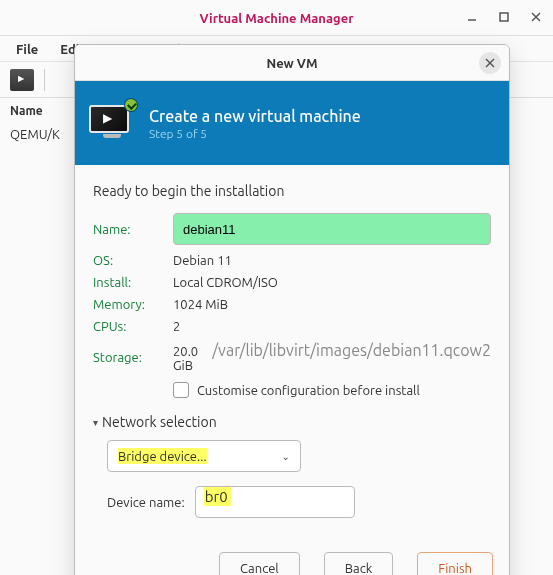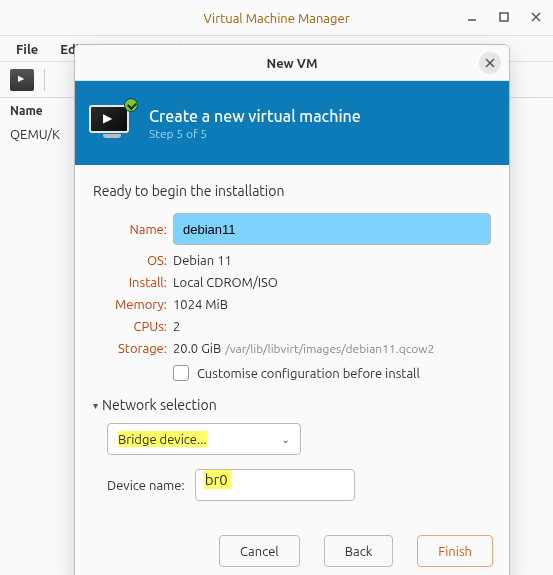--- a/index.html
+++ b/index.html
@@ -1,19 +1,19 @@
 <!DOCTYPE html>
 <html><head>
 <meta charset="utf-8">
 <style>
   * { box-sizing: border-box; margin: 0; padding: 0; }
   body { font-family: "Ubuntu", "Segoe UI", sans-serif; font-size: 13px; color: #333; background: #fafafa; width: 553px; height: 575px; overflow: hidden; }
   .main-window { width: 553px; height: 575px; background: #fafafa; position: relative; }
   .titlebar { height: 36px; display: flex; align-items: center; justify-content: center; position: relative; background: #fafafa; border-bottom: 1px solid #e0e0e0; }
-  .titlebar-title { font-weight: 400; font-size: 13px; color: #a16207; }
+  .titlebar-title { font-weight: 700; font-size: 13px; color: #be185d; }
   .titlebar-btns { position: absolute; right: 6px; top: 6px; display: flex; gap: 10px; align-items: center; }
   .titlebar-btn { width: 22px; height: 22px; display: flex; align-items: center; justify-content: center; font-size: 14px; color: #555; }
   .menubar { height: 26px; display: flex; align-items: center; padding: 0 6px; gap: 2px; border-bottom: 1px solid #e5e5e5; font-weight: bold; }
   .menu-item { padding: 3px 10px; font-size: 13px; color: #333; }
   .toolbar { height: 36px; display: flex; align-items: center; padding: 0 10px; gap: 6px; border-bottom: 1px solid #ddd; }
   .tool-icon { width: 24px; height: 22px; background: linear-gradient(#555,#333); border-radius: 2px; position: relative; }
   .tool-icon::after { content: "▶"; color: #fff; font-size: 8px; position: absolute; left: 8px; top: 5px; }
   .sep { width: 1px; height: 22px; background: #ccc; margin: 0 4px; }
   .content { padding: 6px 10px; }
   .col-header { font-weight: 600; font-size: 12px; color: #333; margin-bottom: 10px; }
@@ -31,25 +31,25 @@
   .monitor-stand { width: 18px; height: 4px; background: #bbb; margin: 1px auto 0 auto; border-radius: 0 0 3px 3px; }
   .banner-badge { position: absolute; right: -2px; top: -6px; width: 12px; height: 12px; background: #86c232; border-radius: 50%; box-shadow: 0 0 0 1px #074a6c; }
   .banner-badge::after { content: ""; position: absolute; left: 4px; top: 2px; width: 4px; height: 6px; border-right: 2px solid #073b0a; border-bottom: 2px solid #073b0a; transform: rotate(45deg); }
   .banner-title { font-size: 16px; font-weight: 500; }
   .banner-sub { font-size: 12px; color: #9dd6f3; margin-top: 2px; }
 
   .dlg-body { padding: 18px 18px 12px 18px; }
   .ready { font-size: 14px; color: #333; margin-bottom: 14px; }
 
   .form-grid { display: grid; grid-template-columns: 74px 1fr; row-gap: 8px; column-gap: 6px; align-items: center; margin-bottom: 10px; }
-  .fl { text-align: right; color: #c2410c; font-size: 13px; }
+  .fl { text-align: left; color: #15803d; font-size: 13px; }
   .fv { font-size: 13px; color: #333; }
-  .input-text { width: 100%; height: 32px; border: 1px solid #bbb; border-radius: 4px; background: #7dd3fc; padding: 0 9px; font-size: 13px; outline: none; }
+  .input-text { width: 100%; height: 32px; border: 1px solid #bbb; border-radius: 4px; background: #86efac; padding: 0 9px; font-size: 13px; outline: none; }
   .storage-val { display: flex; align-items: baseline; gap: 4px; }
-  .storage-path { color: #888; font-size: 12px; }
+  .storage-path { color: #888; font-size: 16px; }
 
   .check-row { display: flex; align-items: center; gap: 8px; margin: 2px 0 16px 80px; }
   .checkbox { width: 16px; height: 16px; border: 1px solid #999; border-radius: 3px; background: #fff; }
 
   .expander { display: flex; align-items: center; gap: 4px; font-size: 14px; color: #333; margin-bottom: 10px; cursor: default; }
   .expander .chev { font-size: 10px; color: #555; }
 
   .combo { width: 194px; height: 32px; border: 1px solid #bbb; border-radius: 4px; background: #fff; display: flex; align-items: center; justify-content: space-between; padding: 0 10px; margin-left: 14px; margin-bottom: 14px; }
   .combo-label { background: #ffff66; font-size: 13px; padding: 1px 0; }
   .combo .chev { font-size: 10px; color: #555; }

